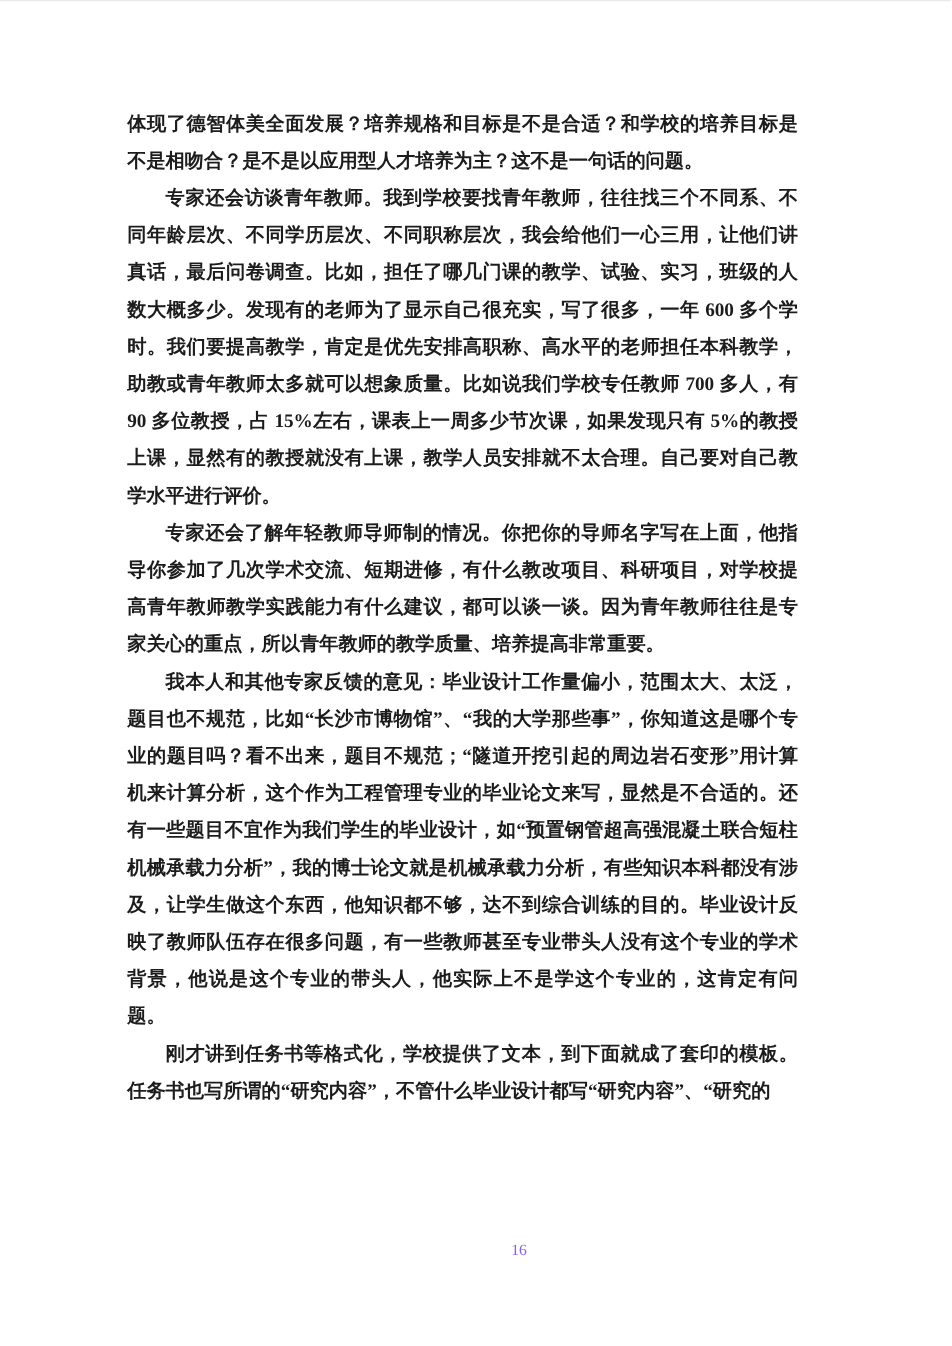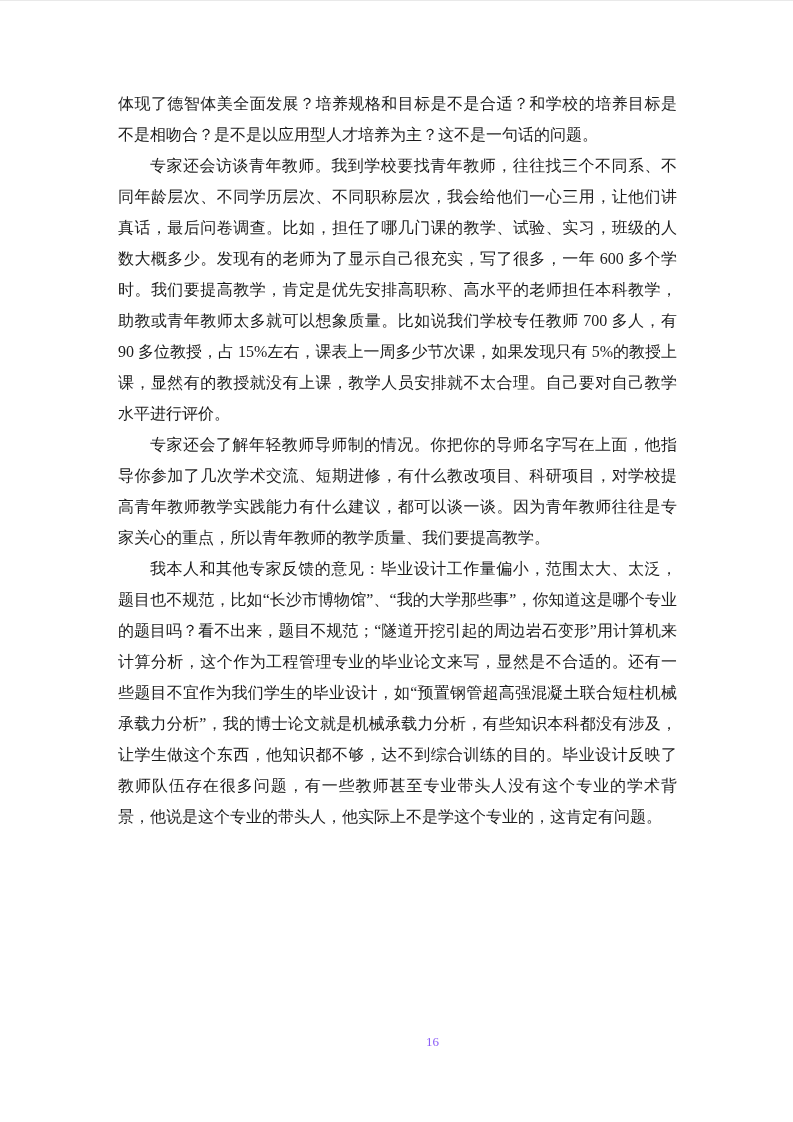--- a/index.html
+++ b/index.html
@@ -20,27 +20,28 @@
   .scan-edge {
     position: absolute;
     top: 0;
     left: 0;
     right: 0;
     height: 1px;
     background: #e9e9e9;
   }
   .content {
     position: absolute;
-    left: 118px;
+    left: 106px;
     top: 88px;
     width: 559px;
     font-size: 16px;
     line-height: 31px;
     text-align: justify;
     text-justify: inter-ideograph;
+    font-weight: bold;
   }
   .content p {
     margin: 0;
     padding: 0;
   }
   .content p.indent {
     text-indent: 2em;
   }
   .page-number {
     position: absolute;
@@ -55,18 +56,19 @@
 </style>
 </head>
 <body>
 
 <div class="page">
   <div class="scan-edge"></div>
 
   <div class="content">
     <p>体现了德智体美全面发展？培养规格和目标是不是合适？和学校的培养目标是不是相吻合？是不是以应用型人才培养为主？这不是一句话的问题。</p>
     <p class="indent">专家还会访谈青年教师。我到学校要找青年教师，往往找三个不同系、不同年龄层次、不同学历层次、不同职称层次，我会给他们一心三用，让他们讲真话，最后问卷调查。比如，担任了哪几门课的教学、试验、实习，班级的人数大概多少。发现有的老师为了显示自己很充实，写了很多，一年 600 多个学时。我们要提高教学，肯定是优先安排高职称、高水平的老师担任本科教学，助教或青年教师太多就可以想象质量。比如说我们学校专任教师 700 多人，有 90 多位教授，占 15%左右，课表上一周多少节次课，如果发现只有 5%的教授上课，显然有的教授就没有上课，教学人员安排就不太合理。自己要对自己教学水平进行评价。</p>
-    <p class="indent">专家还会了解年轻教师导师制的情况。你把你的导师名字写在上面，他指导你参加了几次学术交流、短期进修，有什么教改项目、科研项目，对学校提高青年教师教学实践能力有什么建议，都可以谈一谈。因为青年教师往往是专家关心的重点，所以青年教师的教学质量、我们要提高教学。</p>
+    <p class="indent">专家还会了解年轻教师导师制的情况。你把你的导师名字写在上面，他指导你参加了几次学术交流、短期进修，有什么教改项目、科研项目，对学校提高青年教师教学实践能力有什么建议，都可以谈一谈。因为青年教师往往是专家关心的重点，所以青年教师的教学质量、培养提高非常重要。</p>
     <p class="indent">我本人和其他专家反馈的意见：毕业设计工作量偏小，范围太大、太泛，题目也不规范，比如“长沙市博物馆”、“我的大学那些事”，你知道这是哪个专业的题目吗？看不出来，题目不规范；“隧道开挖引起的周边岩石变形”用计算机来计算分析，这个作为工程管理专业的毕业论文来写，显然是不合适的。还有一些题目不宜作为我们学生的毕业设计，如“预置钢管超高强混凝土联合短柱机械承载力分析”，我的博士论文就是机械承载力分析，有些知识本科都没有涉及，让学生做这个东西，他知识都不够，达不到综合训练的目的。毕业设计反映了教师队伍存在很多问题，有一些教师甚至专业带头人没有这个专业的学术背景，他说是这个专业的带头人，他实际上不是学这个专业的，这肯定有问题。</p>
+    <p class="indent">刚才讲到任务书等格式化，学校提供了文本，到下面就成了套印的模板。任务书也写所谓的“研究内容”，不管什么毕业设计都写“研究内容”、“研究的</p>
   </div>
 
   <div class="page-number">16</div>
 </div>
 
 </body></html>

